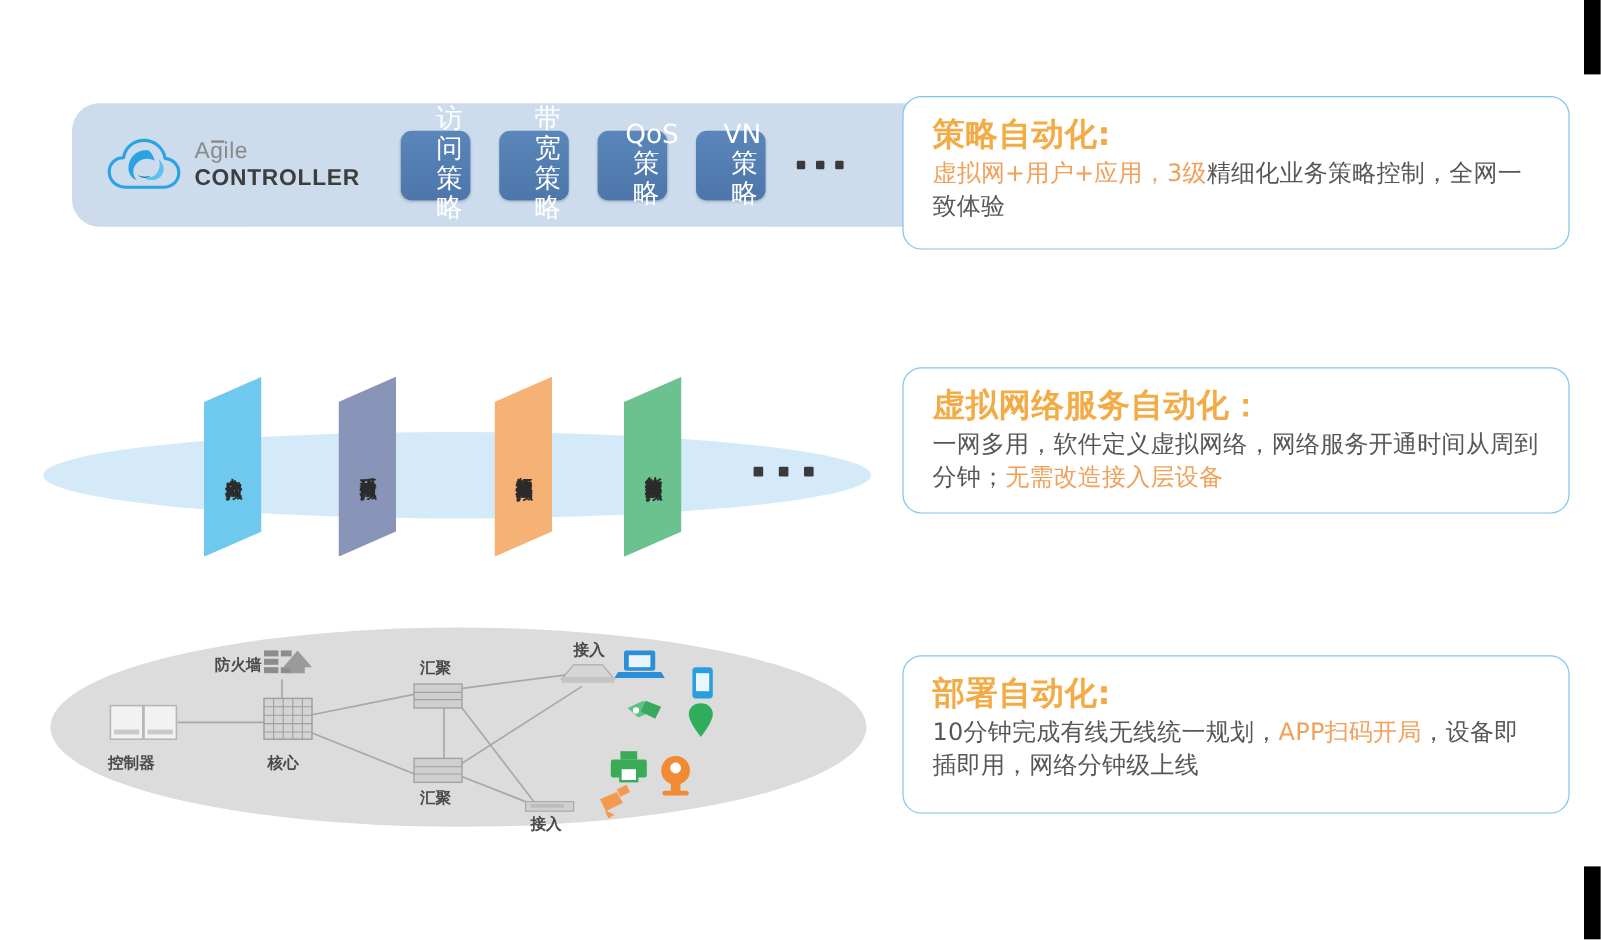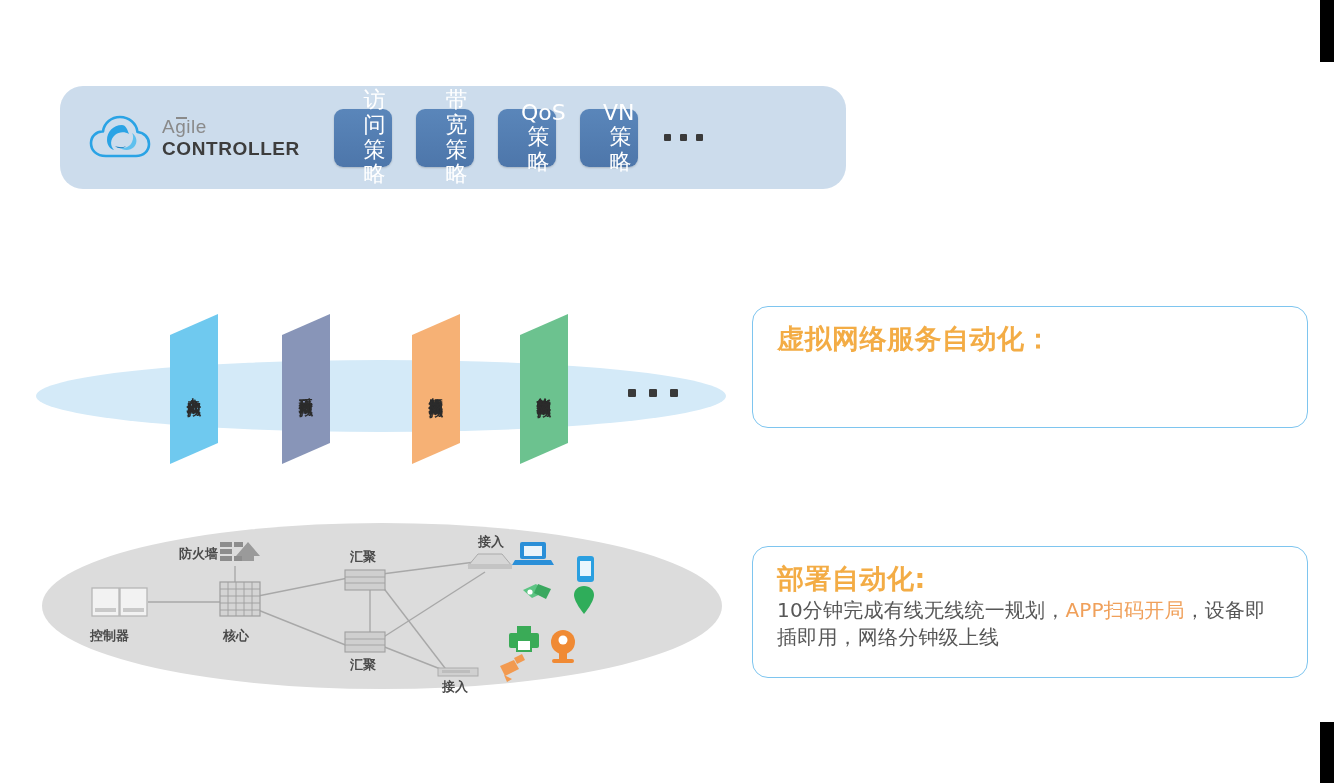--- a/index.html
+++ b/index.html
@@ -292,23 +292,32 @@
       <span class="topo-cap" style="left:60px; top:107px;">控制器</span>
       <span class="topo-cap" style="left:149px; top:25px;">防火墙</span>
       <span class="topo-cap" style="left:193px; top:107px;">核心</span>
       <span class="topo-cap" style="left:320px; top:28px;">汇聚</span>
       <span class="topo-cap" style="left:320px; top:136px;">汇聚</span>
       <span class="topo-cap" style="left:448px; top:13px;">接入</span>
       <span class="topo-cap" style="left:412px; top:158px;">接入</span>
     </div>
   </div>
 
+  <div class="info-card" id="card-1">
+    <div class="card-title">策略自动化:</div>
+    <div class="card-body">
+      <span class="hl">虚拟网+用户+应用，3级</span><span>精细化业务策略控制，全网一致体验</span>
+    </div>
+  </div>
 
   <div class="info-card" id="card-2">
     <div class="card-title">虚拟网络服务自动化：</div>
+    <div class="card-body">
+      <span>一网多用，软件定义虚拟网络，网络服务开通时间从周到分钟；</span><span class="hl">无需改造接入层设备</span>
+    </div>
   </div>
 
   <div class="info-card" id="card-3">
     <div class="card-title">部署自动化:</div>
     <div class="card-body">
       <span>10分钟完成有线无线统一规划，</span><span class="hl">APP扫码开局</span><span>，设备即插即用，网络分钟级上线</span>
     </div>
   </div>
 
 </div>

